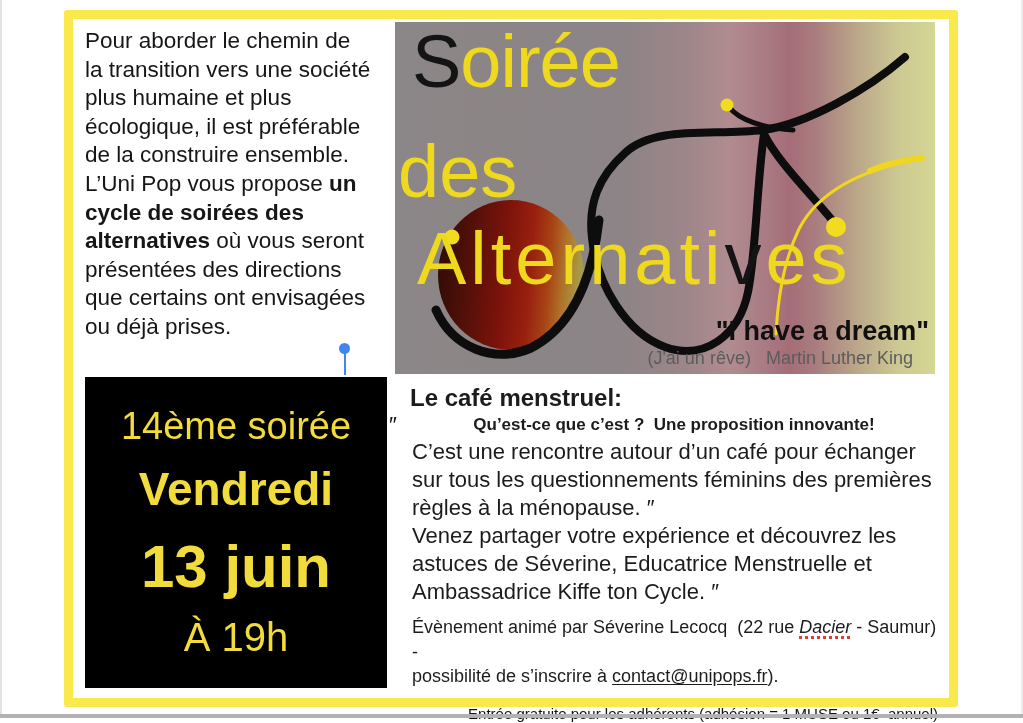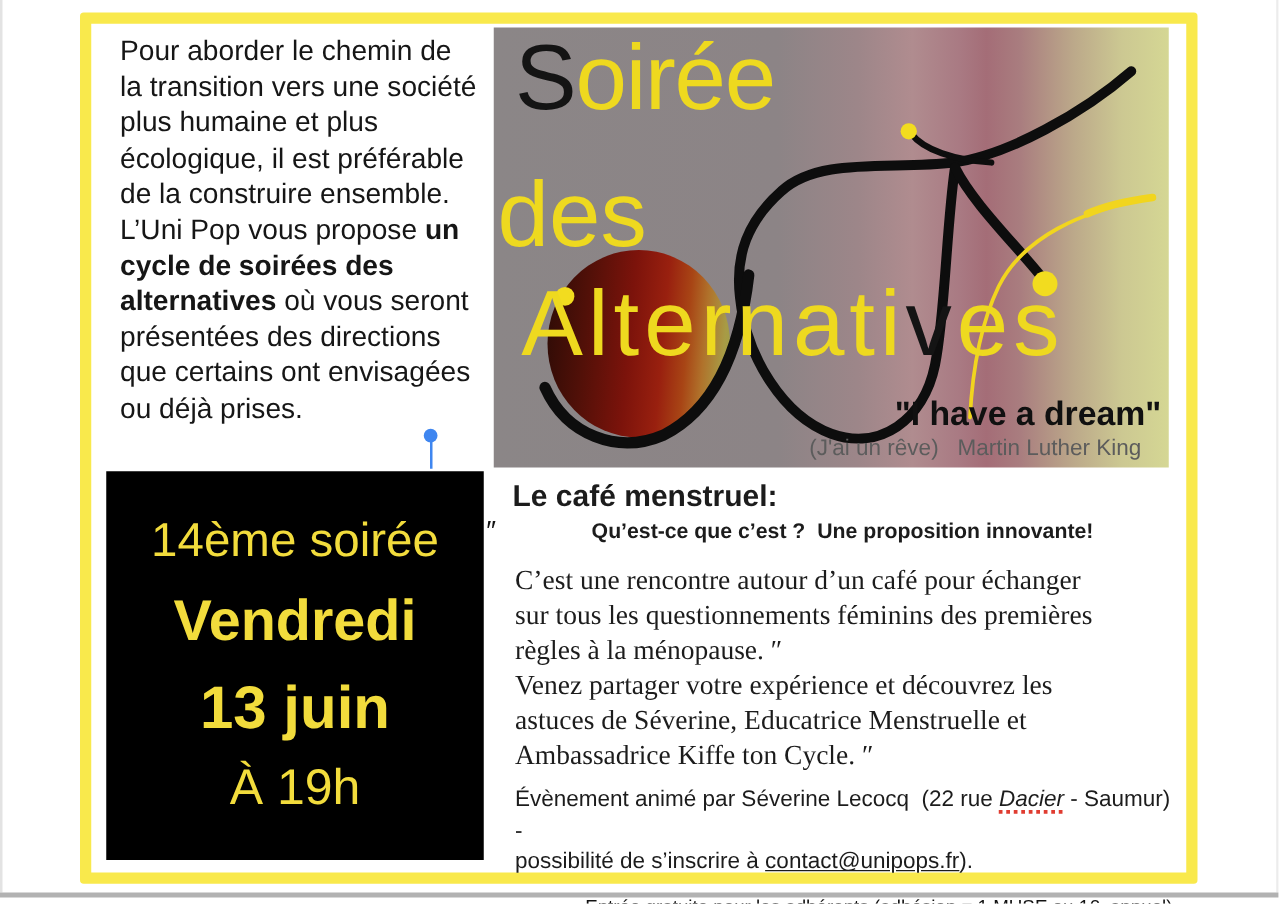--- a/index.html
+++ b/index.html
@@ -10,21 +10,21 @@
   .edge-line-bottom{position:absolute;left:0;top:714px;width:1023px;height:4px;background:#b2b2b2;}
   .edge-line-left{position:absolute;left:0;top:0;width:2px;height:714px;background:#e3e3e3;}
   .edge-line-right{position:absolute;right:0;top:0;width:2px;height:714px;background:#ececec;}
 
   .flyer-frame{
     position:absolute;left:64px;top:10px;width:876px;height:679px;
     border:9px solid #f9e94c;border-radius:3px;background:transparent;
   }
 
   .intro{
-    position:absolute;left:96px;top:27px;width:310px;
+    position:absolute;left:85px;top:27px;width:310px;
     font-size:22.5px;line-height:28.6px;color:#161616;
   }
   .intro div{white-space:pre;}
 
   
   .banner{
     position:absolute;left:395px;top:22px;width:540px;height:352px;overflow:hidden;
     background:linear-gradient(90deg,
       #8b8687 0%, #8c8486 42%, #9d8689 54%, #b08c8f 62%, #a97a83 69%,
       #a46d77 73%, #a97d7f 78%, #bca98a 86%, #ccc892 93%, #d5d794 100%);
@@ -54,30 +54,30 @@
   .pin-stem{position:absolute;left:344px;top:352px;width:2px;height:23px;background:#3f86f0;}
 
   
   .date-card{
     position:absolute;left:85px;top:377px;width:302px;height:311px;background:#000000;
     display:flex;flex-direction:column;align-items:center;justify-content:center;
     color:#f2dc3c;text-align:center;
   }
   .date-card .session{font-size:38px;font-weight:400;margin-bottom:14px;}
   .date-card .day{font-size:46px;font-weight:bold;margin-bottom:16px;}
-  .date-card .date{font-size:48px;font-weight:bold;margin-bottom:14px;}
+  .date-card .date{font-size:60px;font-weight:bold;margin-bottom:14px;}
   .date-card .time{font-size:40px;font-weight:400;}
 
   .stray-quote{position:absolute;left:389px;top:412px;font-size:22px;color:#111;}
 
   
   .cafe{position:absolute;left:410px;top:384px;width:528px;color:#1c1c1c;}
   .cafe-title{font-size:24px;font-weight:bold;text-align:left;white-space:pre;}
   .cafe-subtitle{font-size:17px;font-weight:bold;text-align:center;white-space:pre;margin-top:3px;}
-  .cafe-body{font-size:22px;line-height:28px;margin-top:15px;margin-left:2px;font-family:Liberation Serif, serif;}
+  .cafe-body{font-size:22px;line-height:28px;margin-top:3px;margin-left:2px;}
   .cafe-body div{white-space:pre;}
   .event-note{font-size:18px;line-height:24.5px;margin-top:9px;margin-left:2px;white-space:pre-wrap;}
   .misspelled{text-decoration:underline;text-decoration-style:dotted;text-decoration-color:#e03c31;text-decoration-thickness:2.5px;text-underline-offset:3px;font-style:italic;}
   .email-link{color:#1c1c1c;text-decoration:underline;text-underline-offset:2px;}
   .admission{font-size:15px;text-align:right;margin-top:16px;white-space:pre;color:#111;}
 </style>
 </head>
 <body>
 
 <div class="page">

